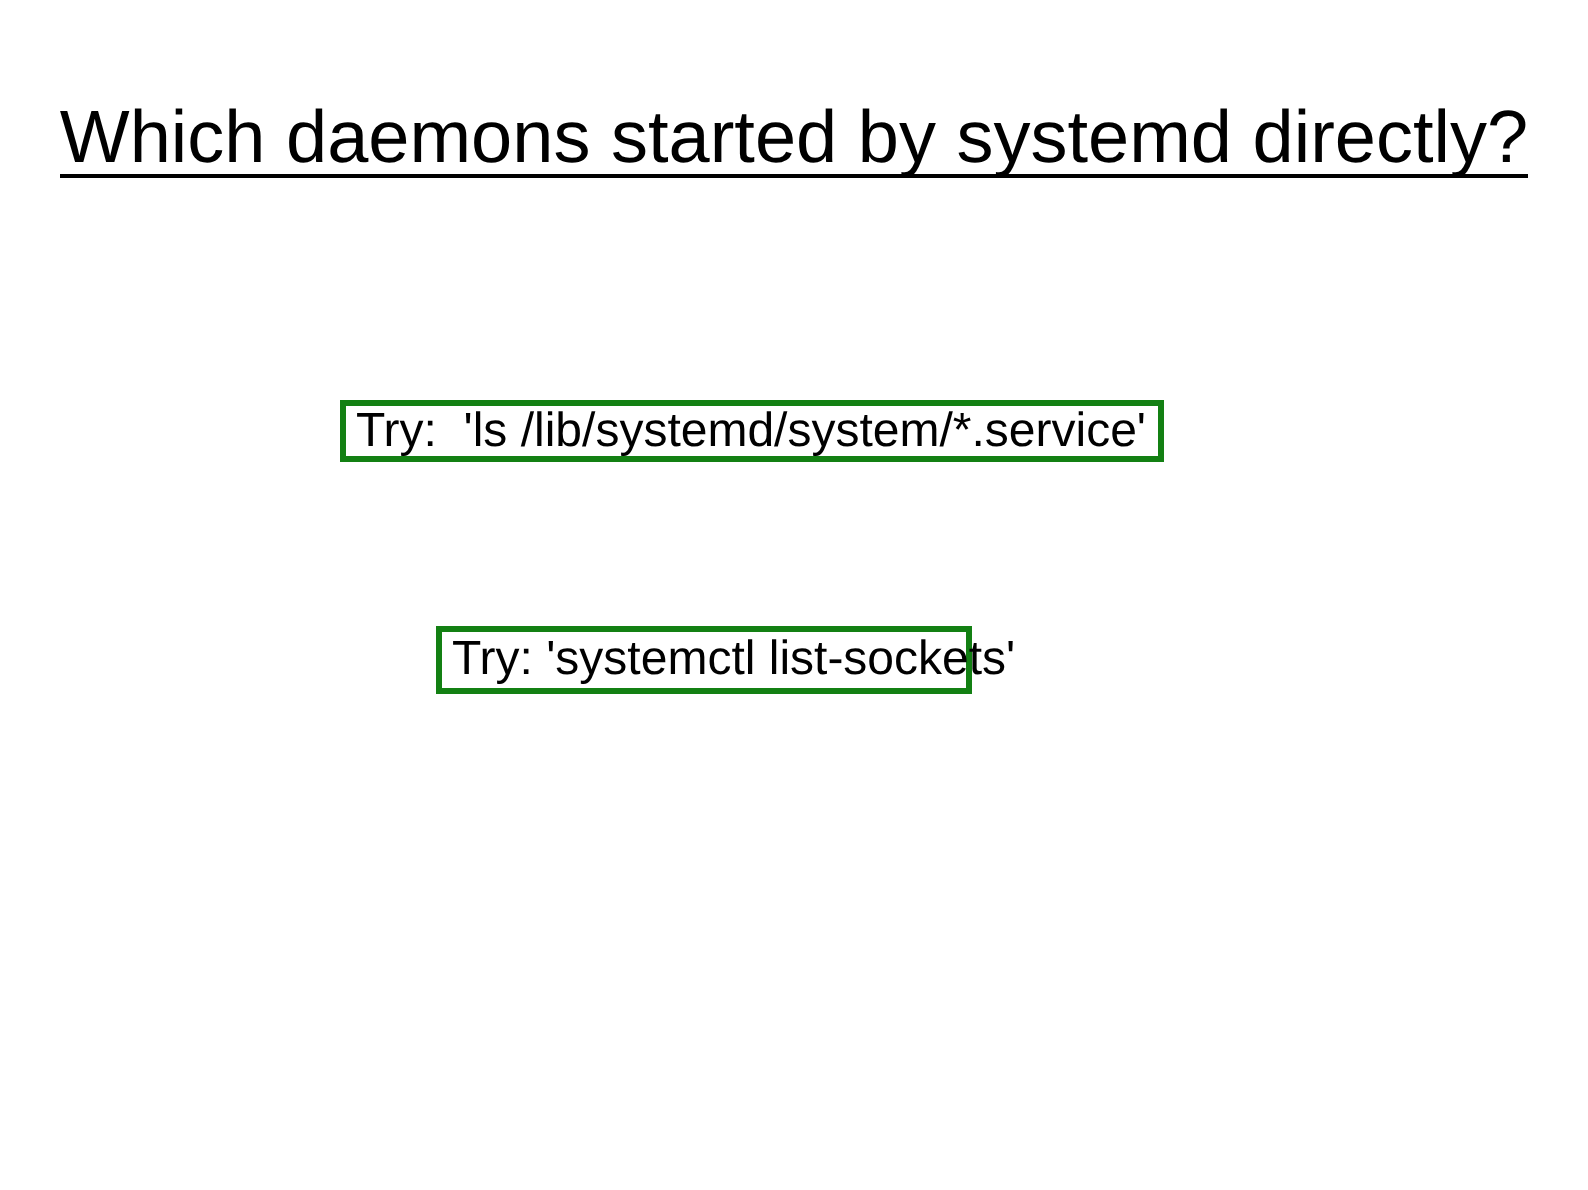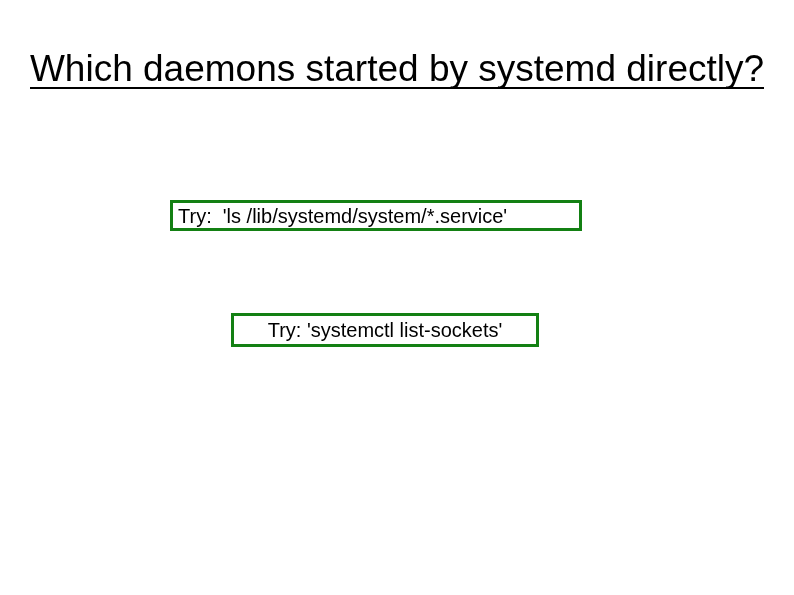--- a/index.html
+++ b/index.html
@@ -47,39 +47,38 @@
     position: absolute;
     box-sizing: border-box;
     background: #ffffff;
     border: 3px solid #138013;
     display: flex;
     align-items: center;
     justify-content: flex-start;
     white-space: pre;
   }
   .callout .callout-text {
-    font-size: 20px;
+    font-size: 24px;
     line-height: 24px;
     color: #000000;
     white-space: pre;
     padding: 0 5px;
   }
 
   #callout-1 {
     left: 170px;
     top: 200px;
     width: 412px;
     height: 31px;
   }
   #callout-2 {
-    left: 231px;
+    left: 218px;
     top: 313px;
-    width: 308px;
+    width: 268px;
     height: 34px;
-    justify-content: center;
   }
 </style>
 </head>
 <body>
 
 <div class="slide">
 
   <div class="slide-title">
     <span class="title-text">Which daemons started by systemd directly?</span>
   </div>

